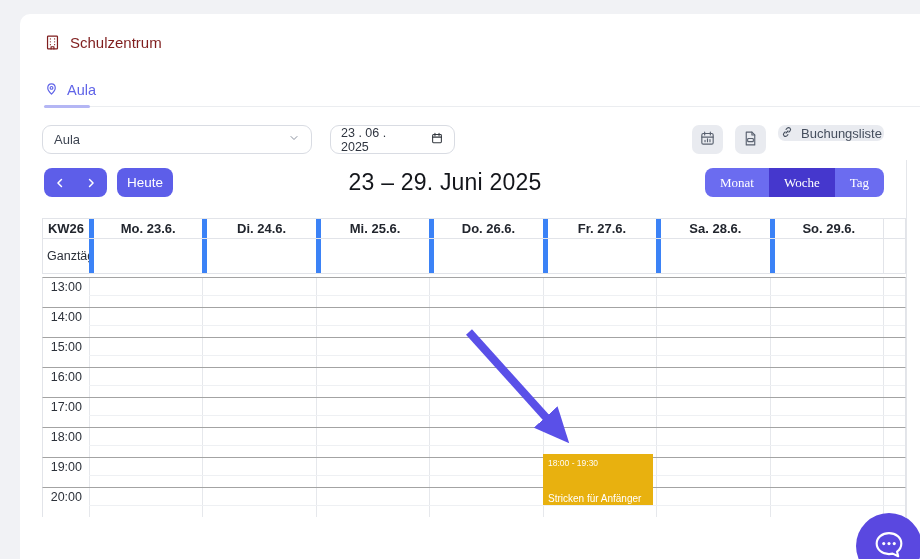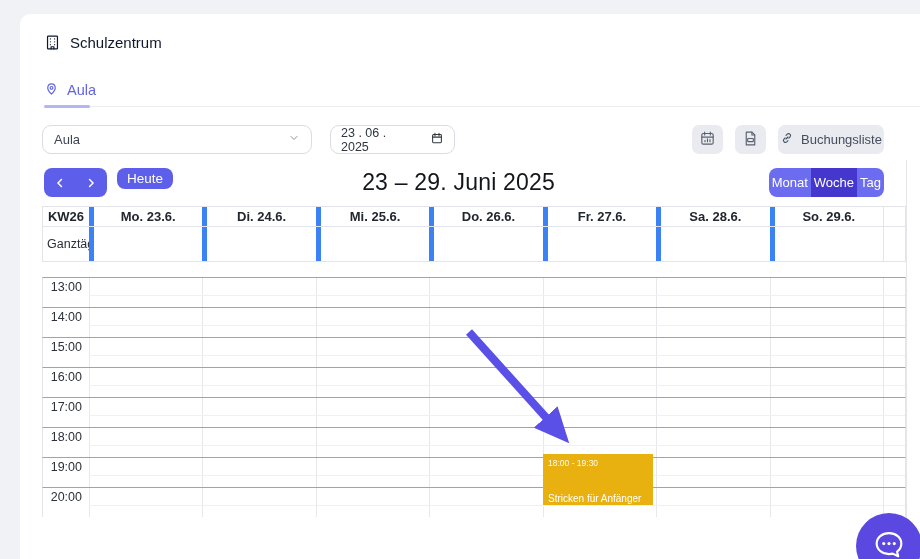--- a/index.html
+++ b/index.html
@@ -10,61 +10,61 @@
     position:relative;
     color:#222;
   }
   #screen { position:absolute; inset:0; }
   .card {
     position:absolute; left:20px; top:14px; right:0; bottom:0;
     background:#ffffff; border-radius:10px 0 0 0;
   }
   
   .brand { position:absolute; left:24px; top:20px; display:flex; align-items:center; gap:9px;
-           color:#0f172a; font-size:15px; }
+           color:#7f1d1d; font-size:15px; }
   .brand svg { display:block; }
   
   .tab { position:absolute; left:24px; top:67px; display:flex; align-items:center; gap:8px;
          color:var(--tab); font-size:14.5px; cursor:pointer; }
   .tab-underline { position:absolute; left:24px; top:91px; width:46px; height:3px;
                    background:#b4b6f4; border-radius:2px; z-index:2; }
   .tabs-divider { position:absolute; left:24px; top:92px; right:0; height:1px; background:#ebedf0; }
   
   .room-select { position:absolute; left:22px; top:111px; width:270px; height:29px;
     border:1px solid #d9dce3; border-radius:9px; background:#fff; display:flex;
     align-items:center; justify-content:space-between; padding:0 11px; font-size:13px; color:#3e4552; cursor:pointer; }
   .date-field { position:absolute; left:310px; top:111px; width:125px; height:29px;
     border:1px solid #d9dce3; border-radius:9px; background:#fff; display:flex;
     align-items:center; justify-content:space-between; padding:0 10px; font-size:12.5px; color:#2f3540; cursor:pointer;gap:37px; }
   .icon-btn { position:absolute; top:111px; width:31px; height:29px; background:#e9ebf0;
     border:none; border-radius:7px; display:flex; align-items:center; justify-content:center;
     color:#59616f; cursor:pointer; }
   #btn-cal-export { left:672px; }
   #btn-pdf-export { left:715px; }
-  .bookinglist-btn { position:absolute; left:758px; top:111px; width:106px; height:29px;
+  .bookinglist-btn { position:absolute; left:758px; top:111px; width:106px; height:16px;
     background:#e9ebf0; border:none; border-radius:7px; display:flex; gap:7px;
     align-items:center; justify-content:center; font-size:13px; color:#454e5d;
     font-family:inherit; cursor:pointer; }
   
   .pager { position:absolute; left:24px; top:154px; width:63px; height:29px;
     background:var(--accent); border-radius:8px; display:flex; overflow:hidden; }
   .pager button { flex:1; background:transparent; border:none; color:#fff; display:flex;
     align-items:center; justify-content:center; cursor:pointer; }
-  .today-btn { position:absolute; left:97px; top:154px; height:21px; padding:0 10px;
+  .today-btn { position:absolute; left:97px; top:154px; height:29px; padding:0 10px;
     background:var(--accent); border:none; border-radius:8px; color:#fff; font-size:13.5px;
     font-family:inherit; cursor:pointer; }
-  .range-title { position:absolute; left:315px; top:155px; width:220px; text-align:right;
+  .range-title { position:absolute; left:315px; top:155px; width:220px; text-align:center;
     font-size:23px; color:#14161b; letter-spacing:0.2px; }
   .view-toggle { position:absolute; right:36px; top:154px; height:29px; display:flex;
     border-radius:8px; overflow:hidden; }
-  .view-btn { border:none; background:#6b6cf0; color:#fff; font-size:13px; padding:0 3px;
-    font-family:Liberation Sans, sans-serif; cursor:pointer; }
+  .view-btn { border:none; background:#6b6cf0; color:#fff; font-size:13px; padding:0 15px;
+    font-family:Liberation Serif, serif; cursor:pointer; }
   .view-btn.active { background:var(--accent-dark); }
   
-  .cal-top { position:absolute; left:22px; top:192px; width:864px; }
+  .cal-top { position:absolute; left:22px; top:204px; width:864px; }
   .cal-row { display:grid; grid-template-columns:46px repeat(7,1fr) 22px;
     border-left:1px solid #e2e4e9; border-right:1px solid #e2e4e9; }
   .cal-row.head { height:21px; border-top:1px solid #e2e4e9; border-bottom:1px solid #e2e4e9; }
   .cal-row.allday { height:35px; border-bottom:1px solid #e2e4e9; }
   .cal-row .cell { border-left:5px solid #3b82f6; display:flex; align-items:center;
     justify-content:center; overflow:hidden; }
   .cal-row .cell:first-child { border-left:none; }
   .head .cell { font-size:13px; font-weight:bold; color:#22262e; white-space:nowrap; }
   .allday .cell.lbl { justify-content:flex-start; padding-left:4px; font-size:12.5px;
     font-weight:normal; color:#2a2f38; white-space:nowrap; }

